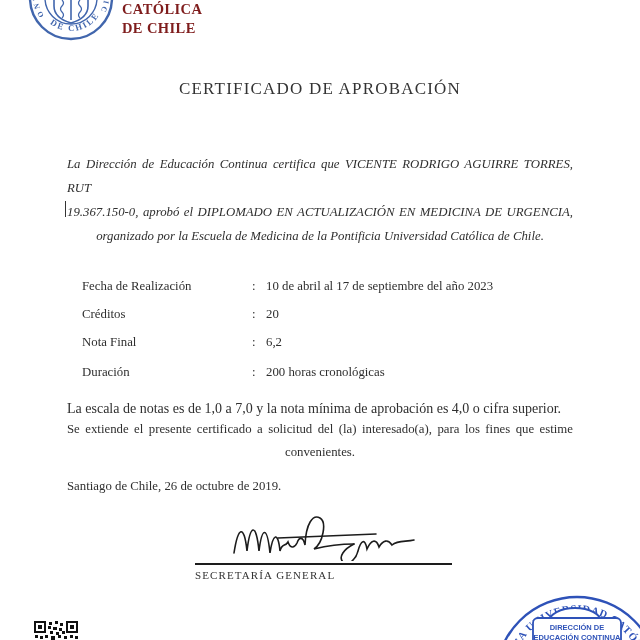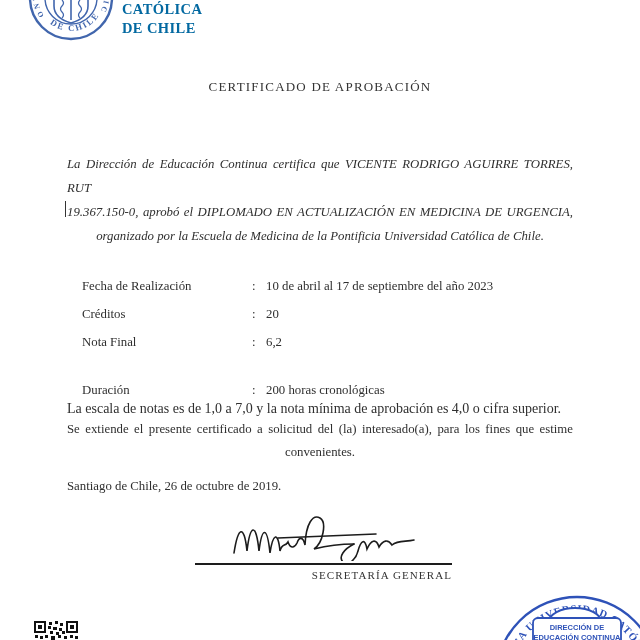--- a/index.html
+++ b/index.html
@@ -7,46 +7,46 @@
     width:640px;height:640px;
     background:#ffffff;
     position:relative;
     overflow:hidden;
     font-family:"Liberation Serif", serif;
     color:#2f2f2f;
   }
 
   
   .seal-svg{position:absolute;left:21px;top:-54px;width:100px;height:100px;}
-  .wordmark{position:absolute;left:122px;top:0px;color:#0369a1;font-size:14.5px;
+  .wordmark{position:absolute;left:122px;top:0px;color:#7f1d1d;font-size:14.5px;
     font-weight:600;letter-spacing:0.4px;line-height:19px;}
 
   
   .title{position:absolute;left:0;top:79px;width:640px;text-align:center;
-    font-size:13px;letter-spacing:1.2px;color:#333;}
+    font-size:17px;letter-spacing:1.2px;color:#333;}
 
   
   .intro{position:absolute;left:67px;top:152px;width:506px;font-size:12.8px;line-height:24px;font-style:italic;}
   .jline{display:block;text-align:justify;text-align-last:justify;}
   .lline{display:block;text-align:center;}
   .cursor-bar{position:absolute;left:65px;top:201px;width:1.4px;height:16px;background:#333;}
 
   
   .details{position:absolute;left:82px;top:272px;width:506px;font-size:12.8px;}
   .drow{display:grid;grid-template-columns:170px 14px auto;height:28px;line-height:28px;}
-  .drow.gap-top{margin-top:20px;}
+  .drow.gap-top{margin-top:2px;}
 
   .note1{position:absolute;left:67px;top:397px;width:520px;font-size:14px;line-height:23px;}
   .note2{position:absolute;left:67px;top:418px;width:506px;font-size:12.8px;line-height:23px;}
   .place-date{position:absolute;left:67px;top:479px;width:506px;font-size:12.8px;}
 
   
   .sig-svg{position:absolute;left:228px;top:511px;width:195px;height:50px;}
   .sig-line{position:absolute;left:195px;top:563px;width:257px;height:2px;background:#1d1d1d;}
-  .sig-title{position:absolute;left:195px;top:569px;width:257px;text-align:right;
+  .sig-title{position:absolute;left:195px;top:569px;width:257px;text-align:left;
     font-size:11px;letter-spacing:1.1px;color:#333;}
 
   
   .qr-svg{position:absolute;left:34px;top:621px;width:44px;height:44px;}
   .stamp-svg{position:absolute;left:477px;top:574px;width:200px;height:200px;}
 </style>
 </head>
 <body>
 
 <svg class="seal-svg" viewBox="0 0 100 100">

